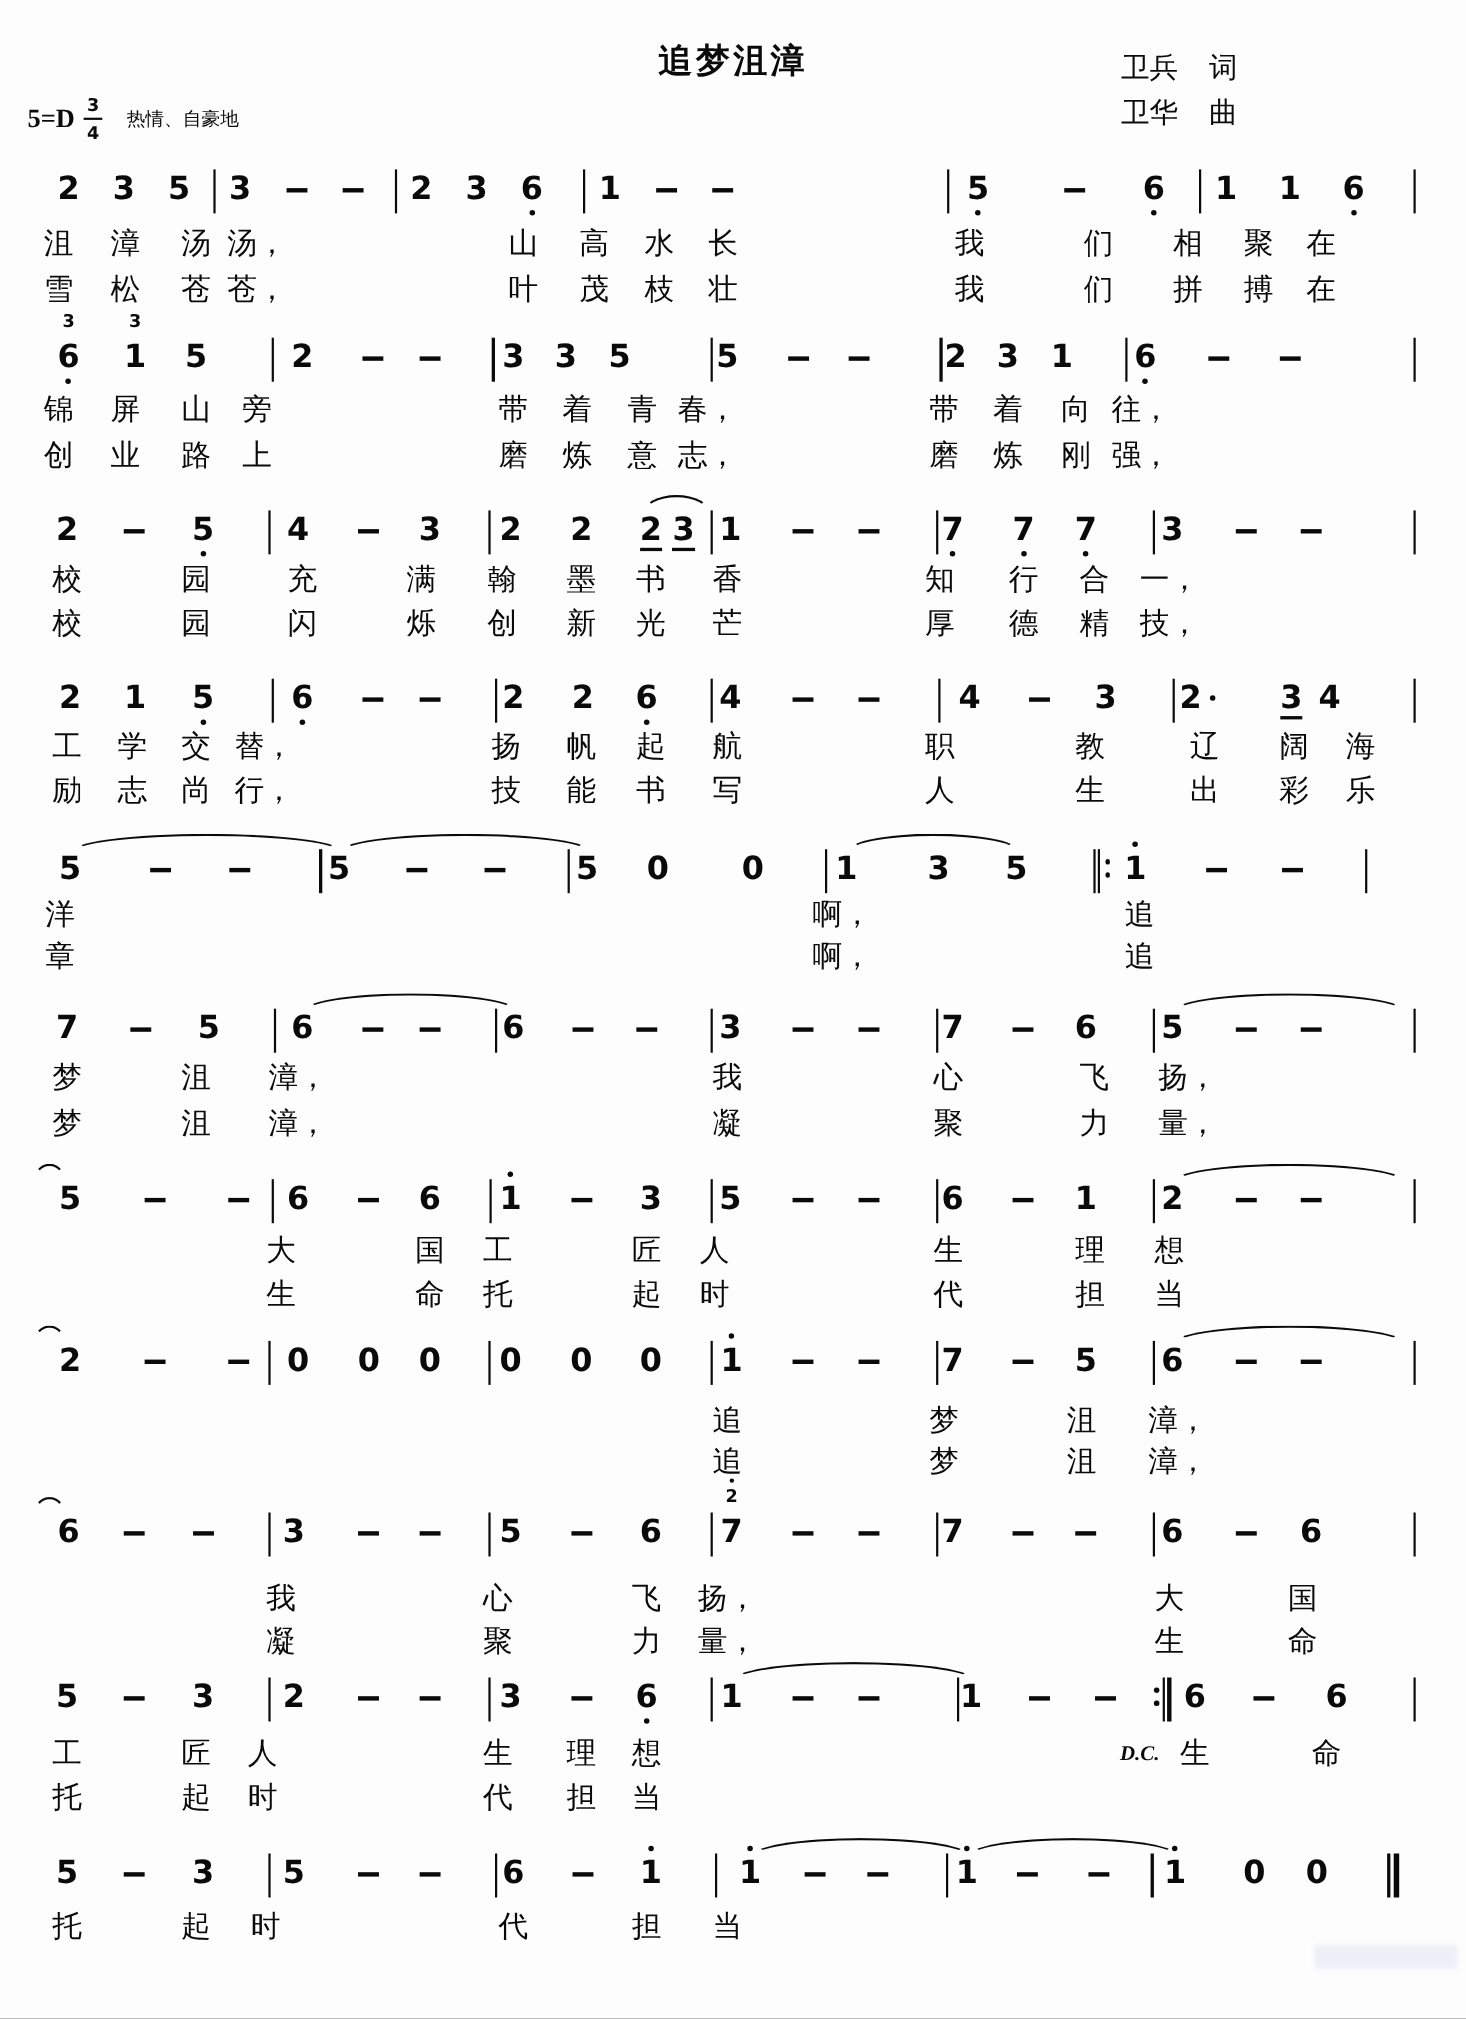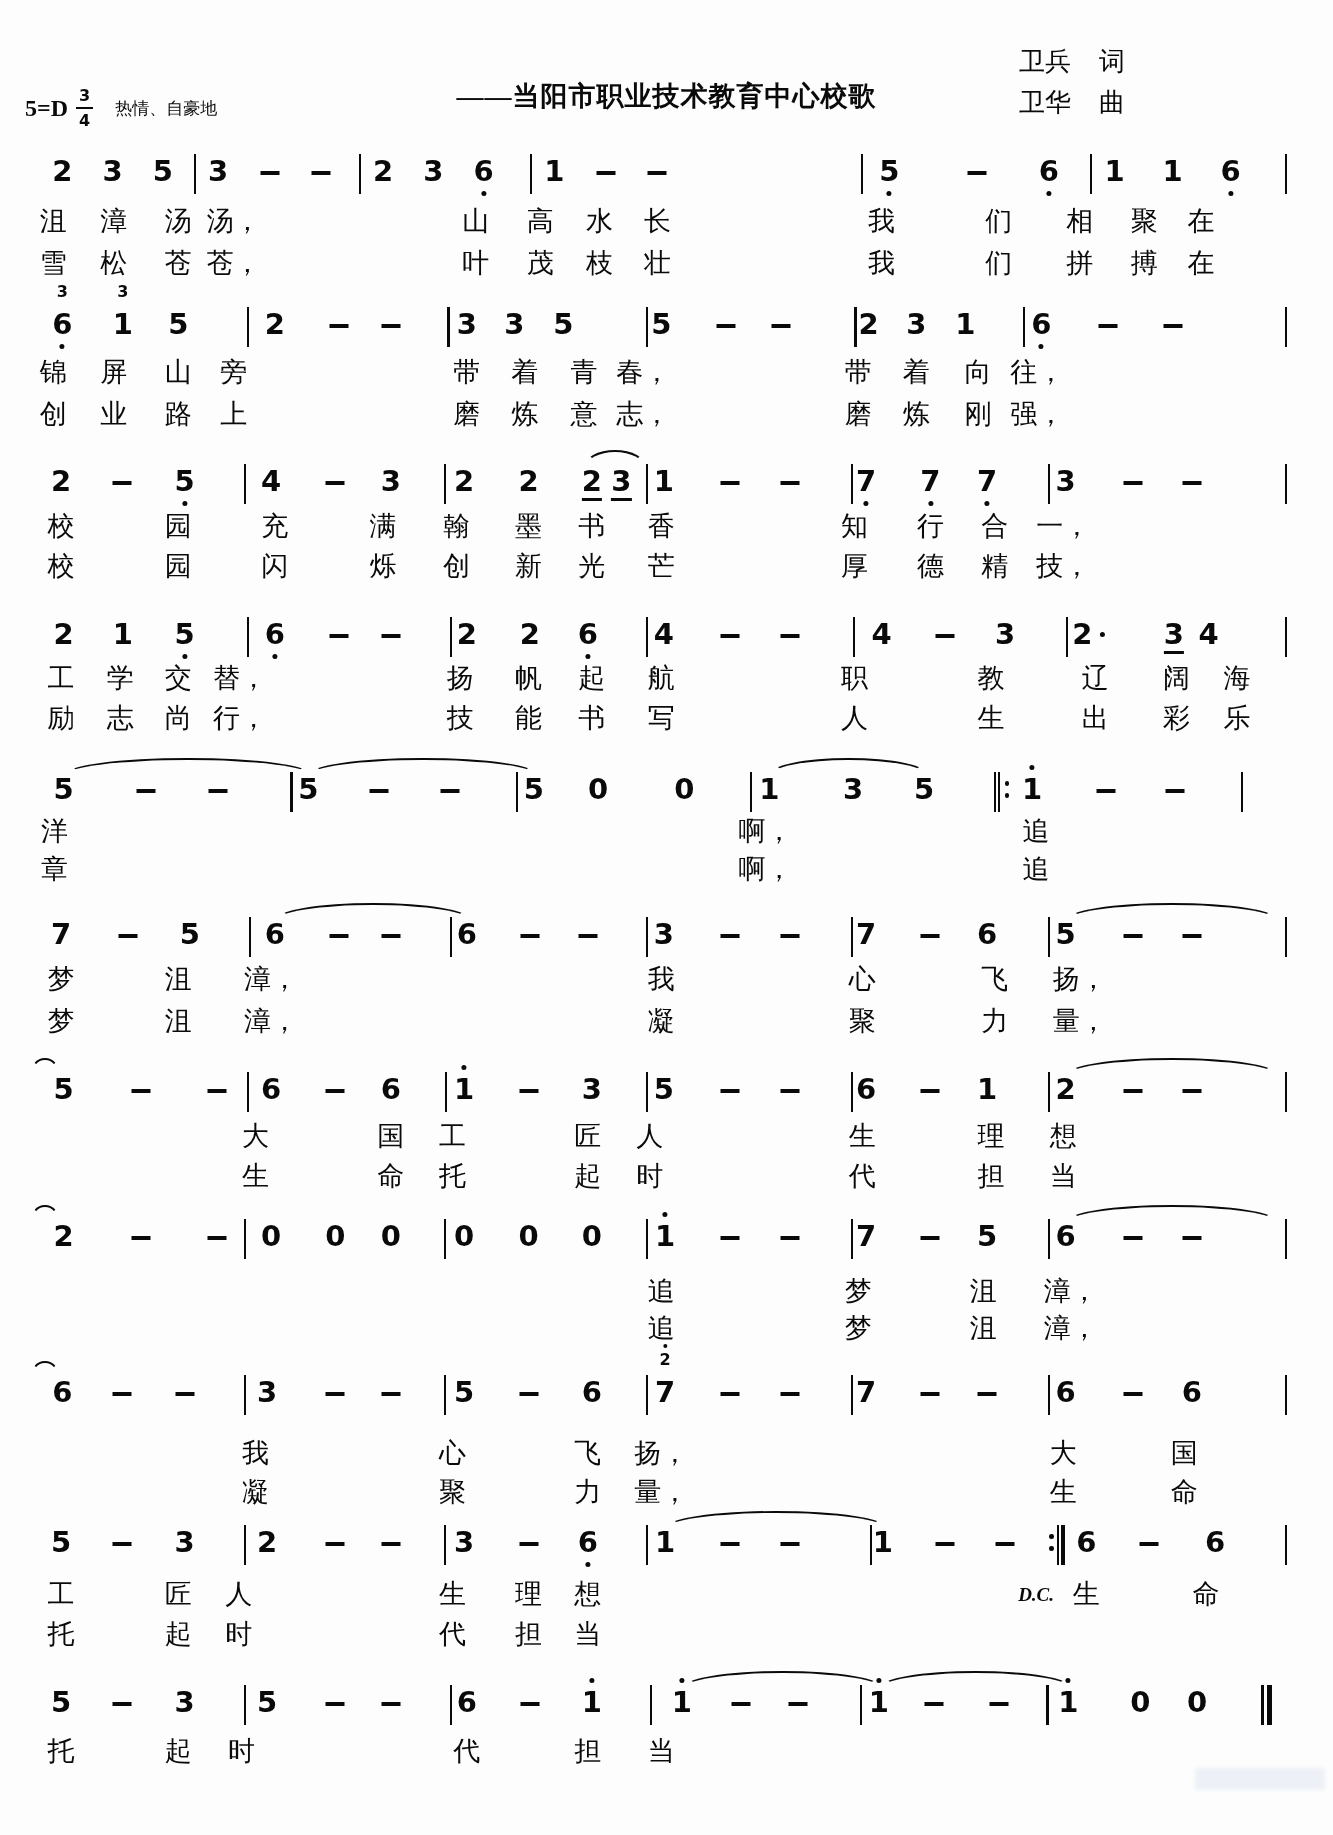--- a/index.html
+++ b/index.html
@@ -45,21 +45,21 @@
   .arc{position:absolute;top:-17px;height:15px;border:2.4px solid #0a0a0a;border-bottom:none;
        border-left-color:transparent;border-right-color:transparent;
        border-radius:55% 55% 0 0/110% 110% 0 0;}
   .watermark{position:absolute;left:1195px;top:1768px;width:130px;height:22px;
        background:rgba(190,205,230,0.25);filter:blur(2px);}
 </style>
 </head>
 <body>
 
 <div id="sheet">
-  <div class="subtitle">——当阳市职业技术教育中心校歌</div>
+  <div class="title">追梦沮漳</div>
   <div class="credits">
     <div class="credit-line">
       <span>卫兵</span>
       <span>词</span>
     </div>
     <div class="credit-line">
       <span>卫华</span>
       <span>曲</span>
     </div>
   </div>

